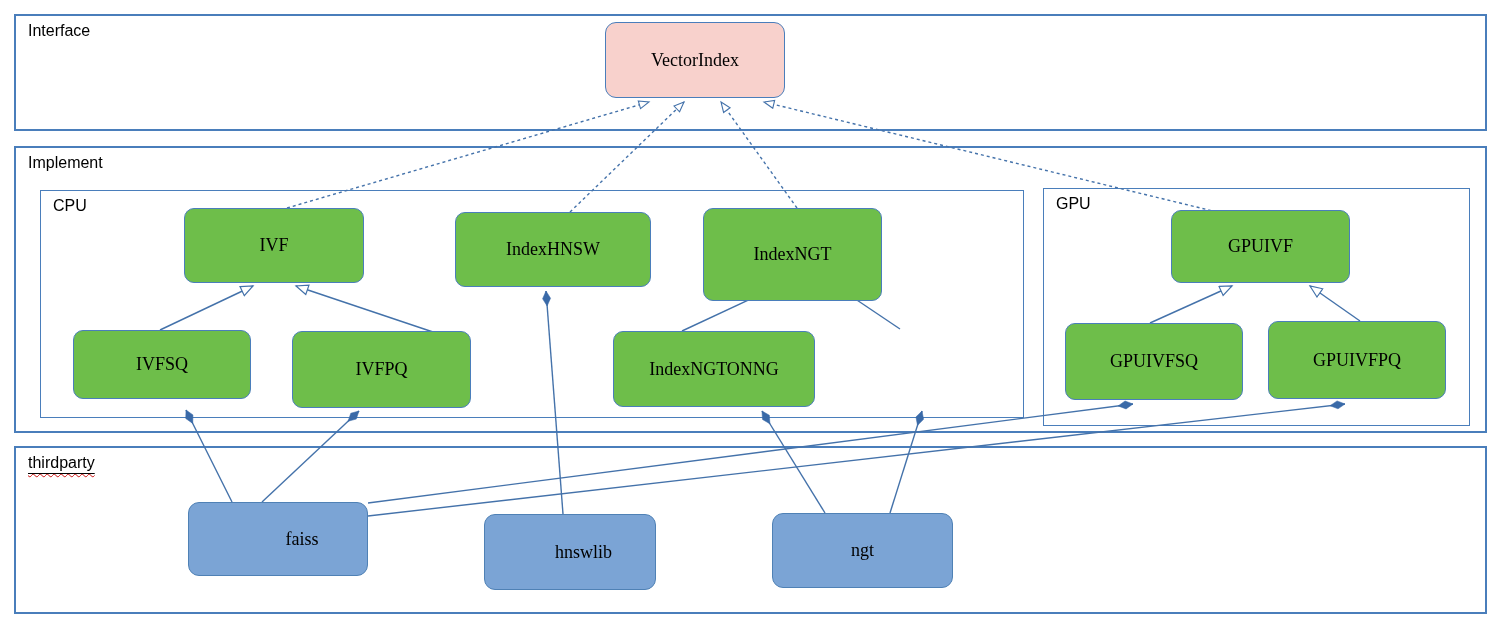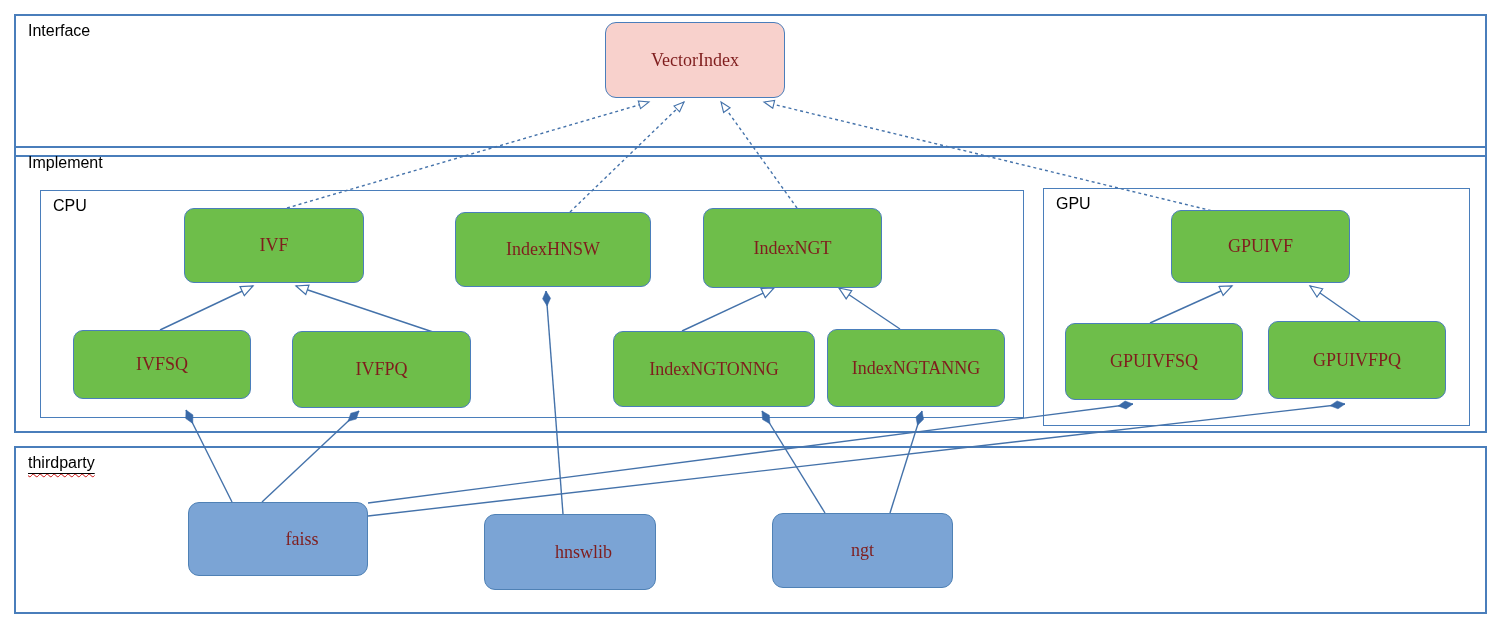--- a/index.html
+++ b/index.html
@@ -7,41 +7,41 @@
     position:relative; width:1503px; height:628px; background:#ffffff;
     font-family:"Liberation Sans", sans-serif; overflow:hidden;
   }
   
   .group { position:absolute; border:2px solid #4a7ebb; background:transparent; box-sizing:border-box; }
   .group.inner { border-width:1.5px; }
   .group-label {
     position:absolute; top:6px; left:12px; font-size:16px; color:#000;
     font-family:"Liberation Sans", sans-serif; white-space:nowrap;
   }
-  #g-interface  { left:14px;  top:14px;  width:1473px; height:143px; }
+  #g-interface  { left:14px;  top:14px;  width:1473px; height:117px; }
   #g-implement  { left:14px;  top:146px; width:1473px; height:287px; }
   #g-cpu        { left:40px;  top:190px; width:984px;  height:228px; }
   #g-gpu        { left:1043px;top:188px; width:427px;  height:238px; }
   #g-thirdparty { left:14px;  top:446px; width:1473px; height:168px; }
   
   .spell-outer { text-decoration: underline wavy #cc1111; text-underline-offset:5px; text-decoration-thickness:1px; }
   .spell-inner { text-decoration: underline solid #000; text-decoration-thickness:1px; }
   
   .node {
     position:absolute; box-sizing:border-box; border:1.5px solid #4a7ebb; border-radius:11px;
     display:flex; align-items:center; justify-content:center;
-    font-family:"Liberation Serif", serif; font-size:18px; color:#7f1d1d; text-align:center;
+    font-family:"Liberation Serif", serif; font-size:18px; color:#000000; text-align:center;
   }
   .node.green { background:#6ebe4a; border-color:#4a7ebb;border-radius:10px; }
   .node.pink  { background:#f8d1cc; border-color:#4a7ebb; }
   .node.blue  { background:#7ba4d5; border-color:#4f81b5; }
   #n-vectorindex  { left:605px;  top:22px;  width:180px; height:76px; }
   #n-ivf          { left:184px;  top:208px; width:180px; height:75px; }
   #n-indexhnsw    { left:455px;  top:212px; width:196px; height:75px; }
-  #n-indexngt     { left:703px;  top:208px; width:179px; height:80px; }
+  #n-indexngt     { left:703px;  top:208px; width:179px; height:93px; }
   #n-ivfsq        { left:73px;   top:330px; width:178px; height:69px; }
   #n-ivfpq        { left:292px;  top:331px; width:179px; height:77px; }
   #n-indexngtonng { left:613px;  top:331px; width:202px; height:76px; }
   #n-indexngtanng { left:827px;  top:329px; width:178px; height:78px; }
   #n-gpuivf       { left:1171px; top:210px; width:179px; height:73px; }
   #n-gpuivfsq     { left:1065px; top:323px; width:178px; height:77px; }
   #n-gpuivfpq     { left:1268px; top:321px; width:178px; height:78px; }
   #n-faiss        { left:188px;  top:502px; width:180px; height:74px;padding-left:48px; }
   #n-hnswlib      { left:484px;  top:514px; width:172px; height:76px;padding-left:27px; }
   #n-ngt          { left:772px;  top:513px; width:181px; height:75px; }
@@ -120,23 +120,20 @@
   </div>
   <div class="node green" id="n-ivfsq">
     <span>IVFSQ</span>
   </div>
   <div class="node green" id="n-ivfpq">
     <span>IVFPQ</span>
   </div>
   <div class="node green" id="n-indexngtonng">
     <span>IndexNGTONNG</span>
   </div>
-  <div class="node green" id="n-indexngtanng">
-    <span>IndexNGTANNG</span>
-  </div>
   <div class="node green" id="n-gpuivf">
     <span>GPUIVF</span>
   </div>
   <div class="node green" id="n-gpuivfsq">
     <span>GPUIVFSQ</span>
   </div>
   <div class="node green" id="n-gpuivfpq">
     <span>GPUIVFPQ</span>
   </div>
 

